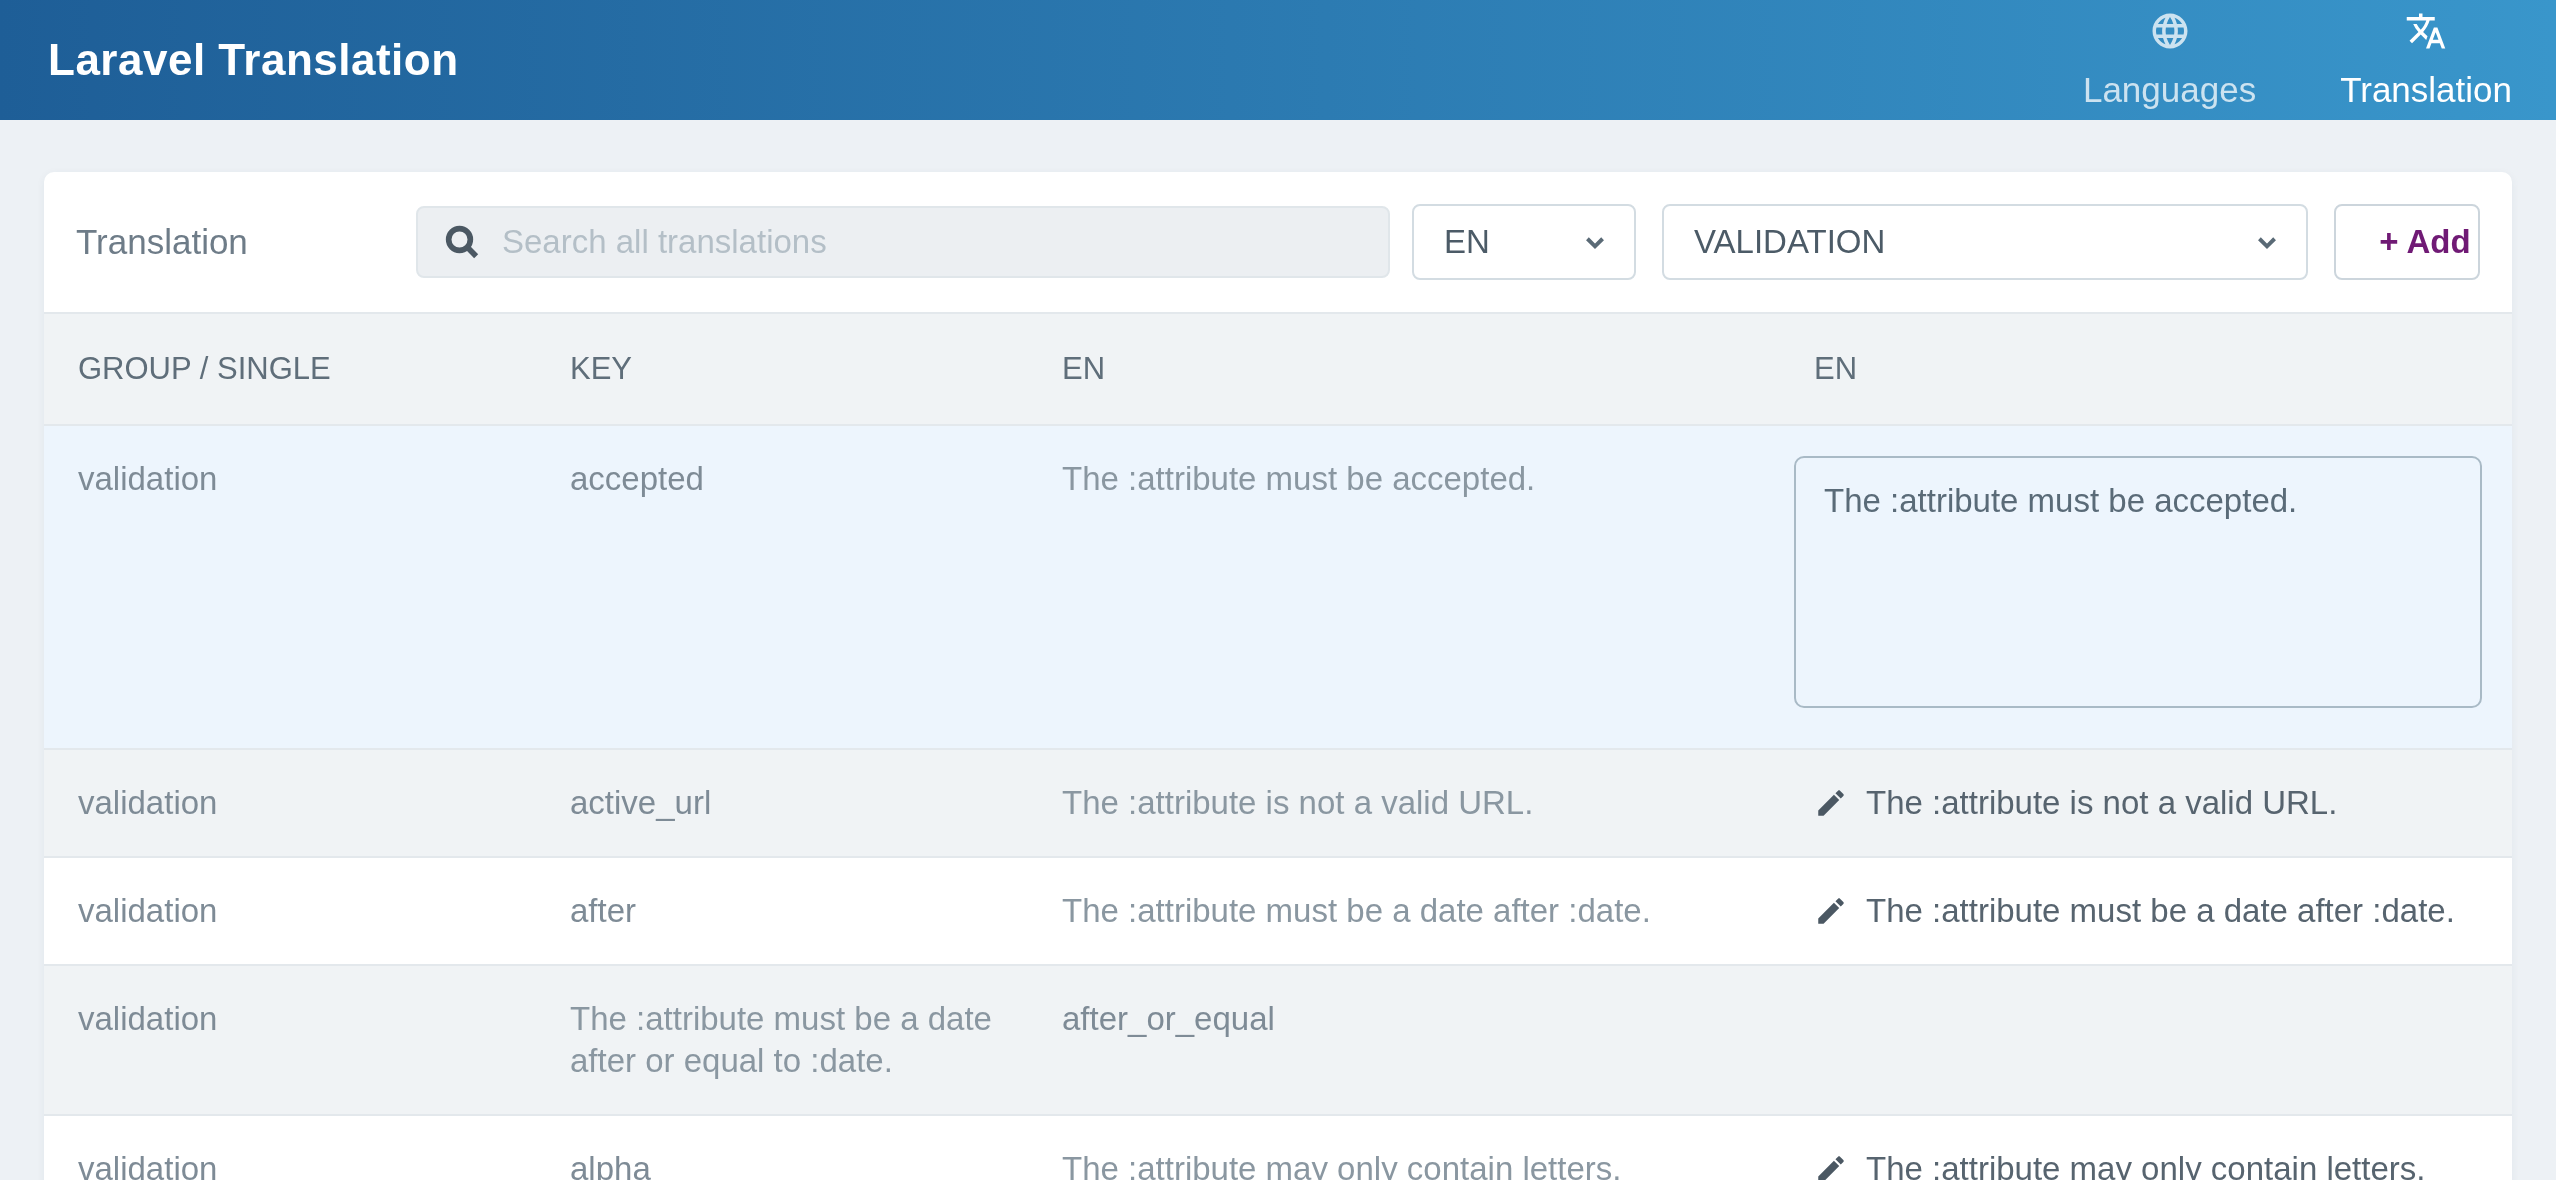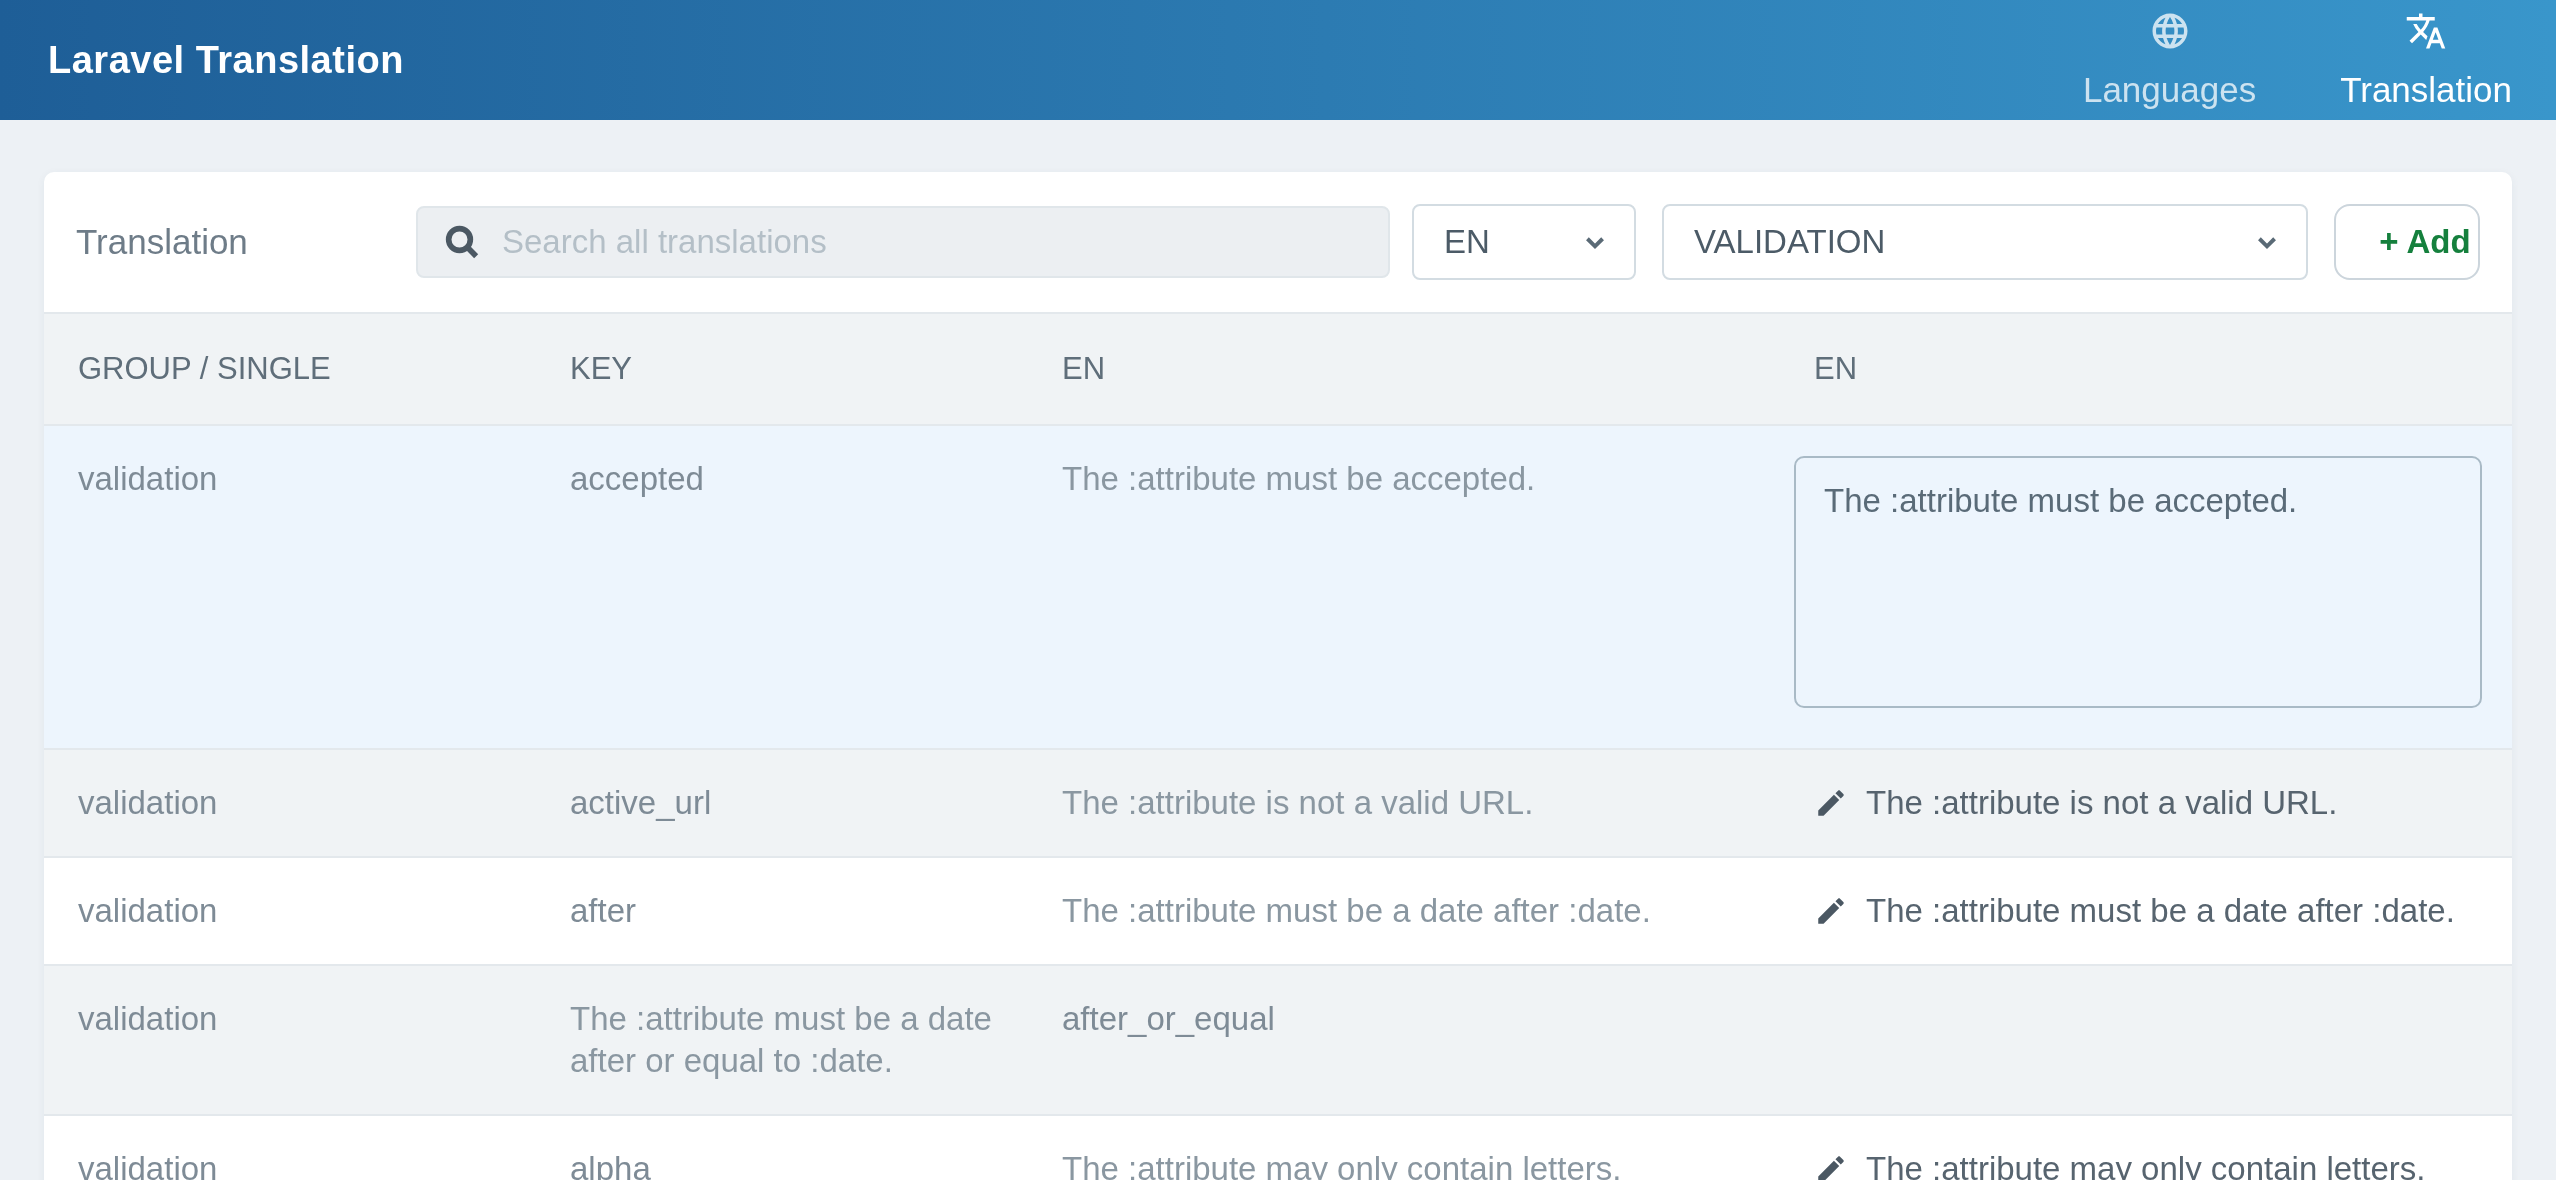--- a/index.html
+++ b/index.html
@@ -22,21 +22,21 @@
     background:var(--page-background);
     color:var(--text-muted);
   }
   
   .navbar{
     height:120px;
     background:linear-gradient(90deg,var(--navbar-gradient-start),var(--navbar-gradient-end));
     display:flex;align-items:center;justify-content:space-between;
     padding:0 44px 0 48px;
   }
-  .brand{color:#ffffff;font-size:38px;font-weight:bold;letter-spacing:.5px;}
+  .brand{color:#ffffff;font-size:44px;font-weight:bold;letter-spacing:.5px;}
   .nav-links{display:flex;align-items:center;gap:84px;}
   .nav-link{display:flex;align-items:center;gap:18px;font-size:35px;cursor:pointer;text-decoration:none;flex-direction:column;}
   .nav-link.inactive{color:rgba(255,255,255,0.75);}
   .nav-link.active{color:#ffffff;}
   .nav-link svg{width:42px;height:42px;fill:currentColor;}
   
   .main{padding:52px 44px 0 44px;}
   .card{
     background:#ffffff;
     border-radius:10px 10px 0 0;
@@ -61,22 +61,22 @@
   .select{
     height:76px;background:#ffffff;border:2px solid var(--control-border);
     border-radius:8px;display:flex;align-items:center;justify-content:space-between;
     padding:0 26px 0 30px;font-size:33px;color:#4c5b67;cursor:pointer;flex:none;
   }
   .select svg{width:26px;height:26px;stroke:#5a6a76;fill:none;stroke-width:3.6;}
   .select.lang{width:224px;margin-left:22px;}
   .select.group{width:646px;margin-left:26px;}
   .add-btn{
     height:76px;width:146px;margin-left:26px;flex:none;
-    background:#ffffff;border:2px solid #ccd5dc;border-radius:16px;
-    font-size:33px;font-weight:bold;color:#15803d;cursor:pointer;
+    background:#ffffff;border:2px solid #ccd5dc;border-radius:8px;
+    font-size:33px;font-weight:bold;color:#701a75;cursor:pointer;
     font-family:inherit;
     padding-left:36px;
   }
   
   .trow{
     display:grid;
     grid-template-columns:492px 492px 752px 1fr;
     border-bottom:2px solid var(--border);
   }
   .thead{

